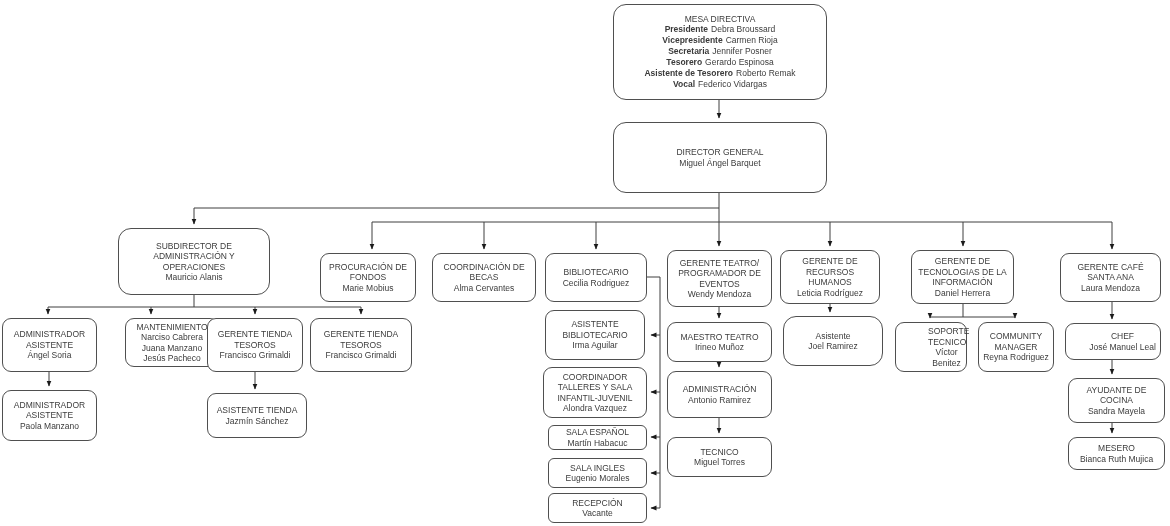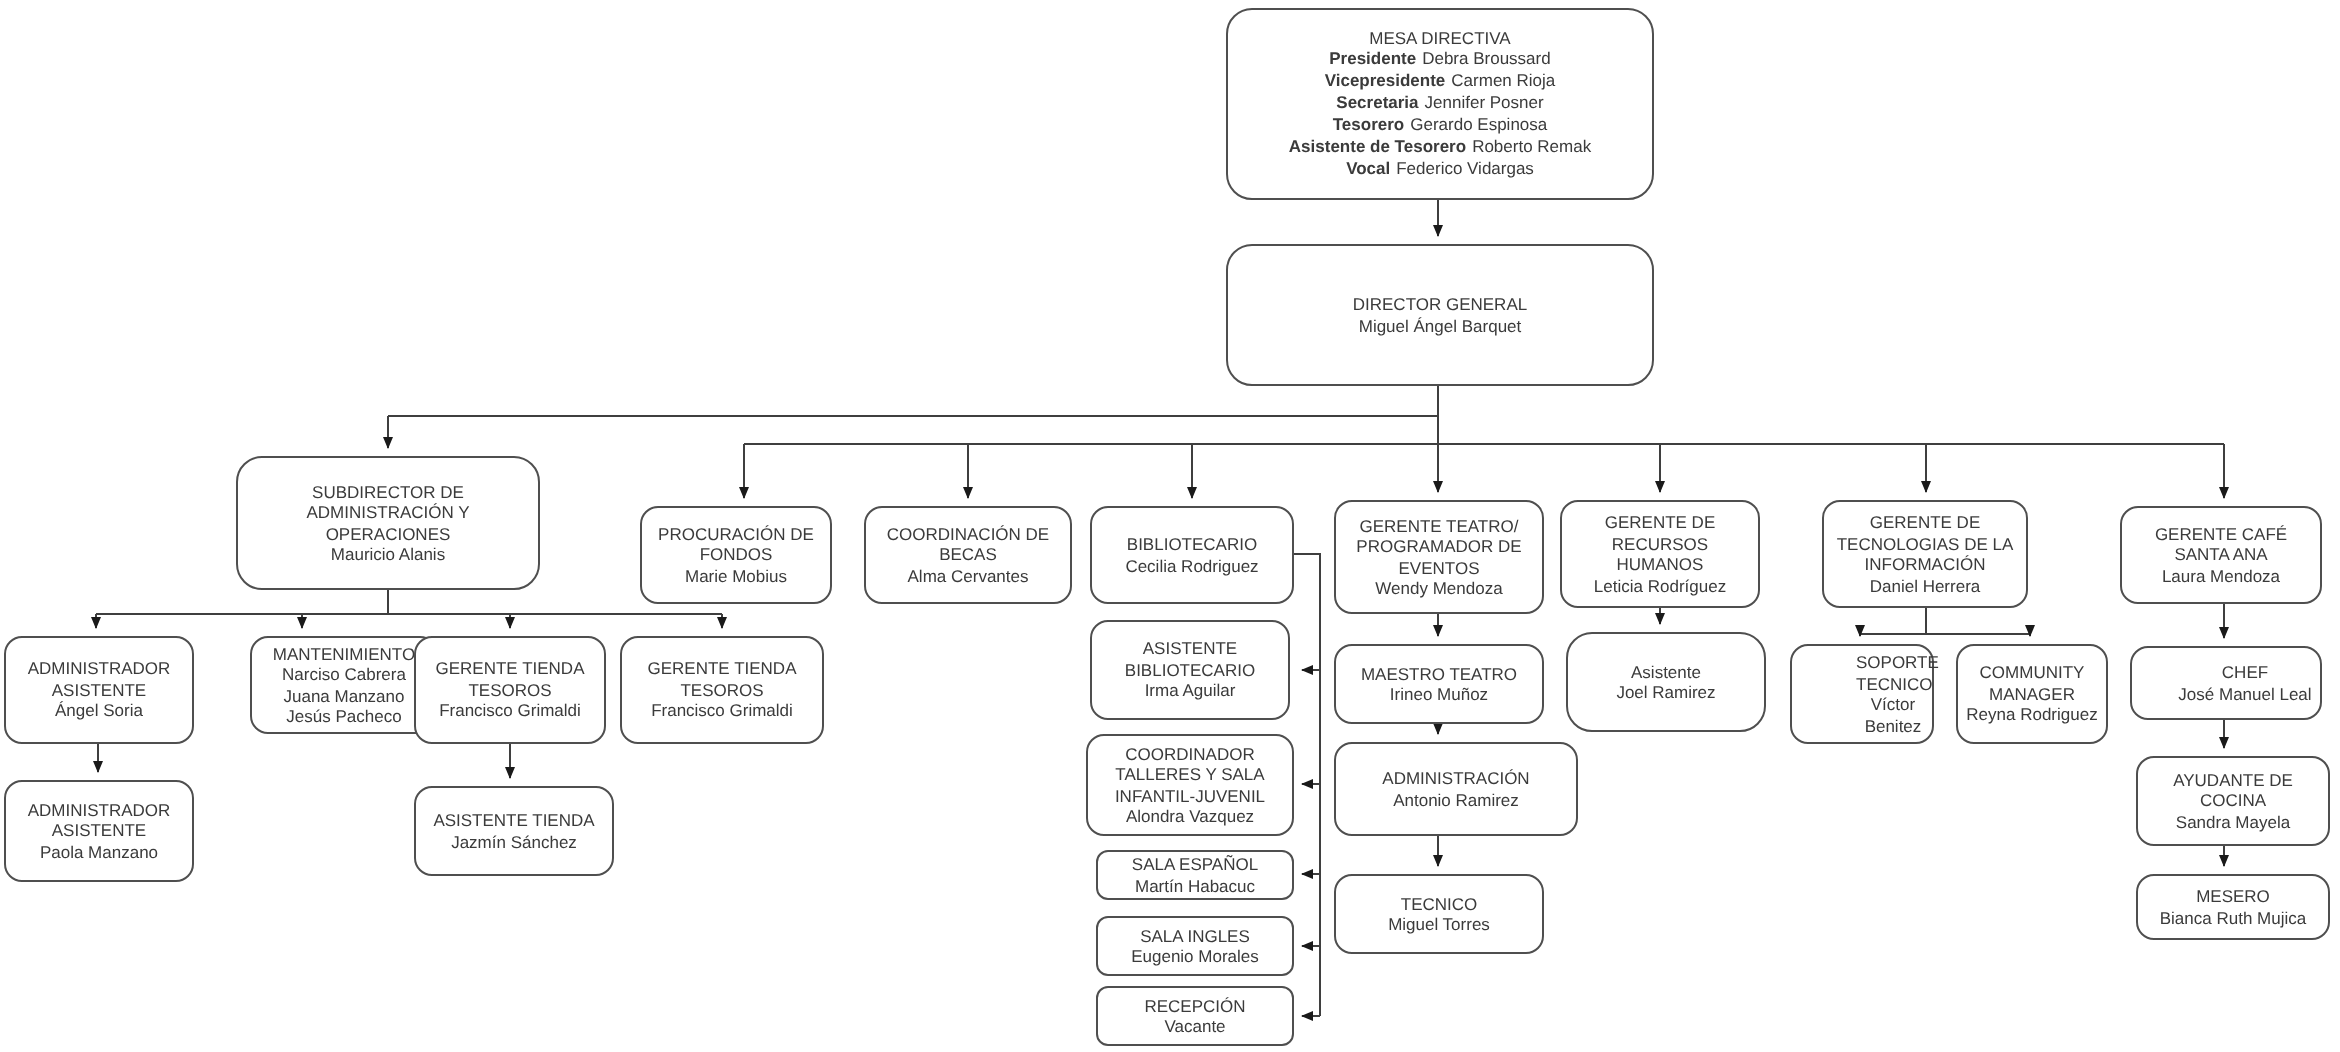--- a/index.html
+++ b/index.html
@@ -198,21 +198,21 @@
   </div>
   <div class="node" style="left:548px;top:493px;width:99px;height:30px;border-radius:6px;">
     <div class="t">RECEPCIÓN</div>
     <div class="p">Vacante</div>
   </div>
 
   <div class="node" style="left:667px;top:322px;width:105px;height:40px;">
     <div class="t">MAESTRO TEATRO</div>
     <div class="p">Irineo Muñoz</div>
   </div>
-  <div class="node" style="left:667px;top:371px;width:122px;height:47px;">
+  <div class="node" style="left:667px;top:371px;width:105px;height:47px;">
     <div class="t">ADMINISTRACIÓN</div>
     <div class="p">Antonio Ramirez</div>
   </div>
   <div class="node" style="left:667px;top:437px;width:105px;height:40px;">
     <div class="t">TECNICO</div>
     <div class="p">Miguel Torres</div>
   </div>
 
   <div class="node r-lg" style="left:783px;top:316px;width:100px;height:50px;">
     <div class="t">Asistente</div>

